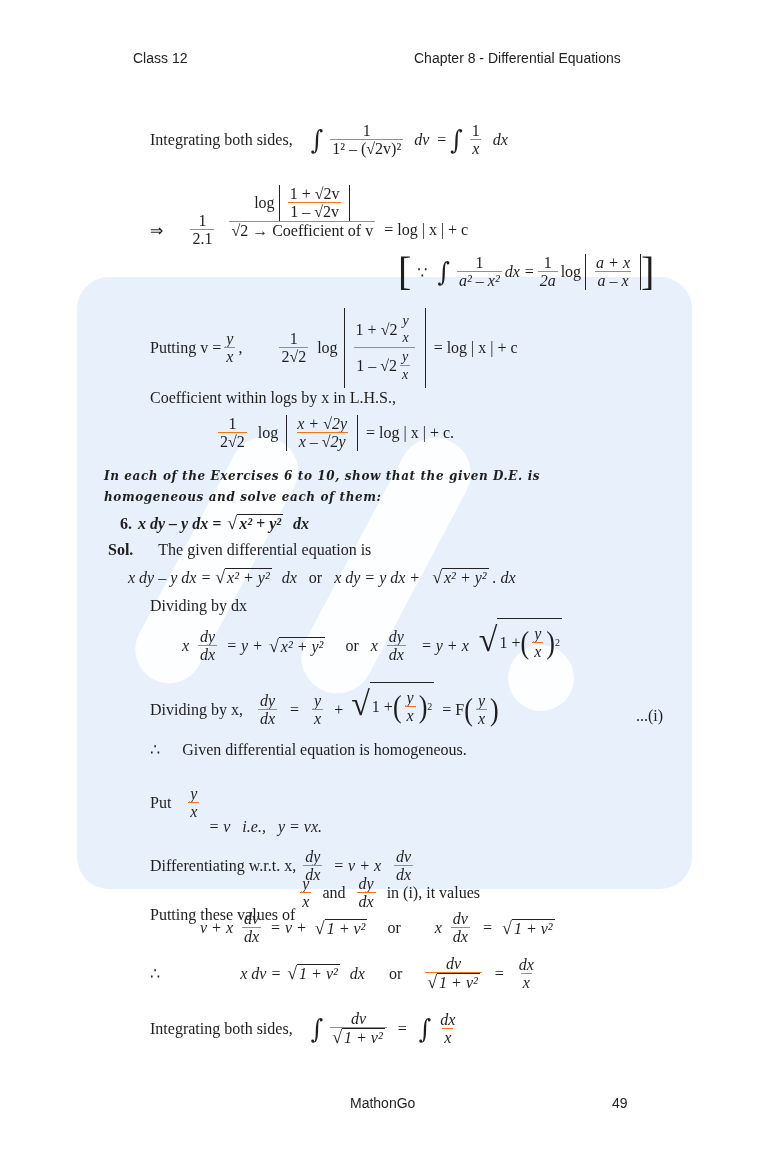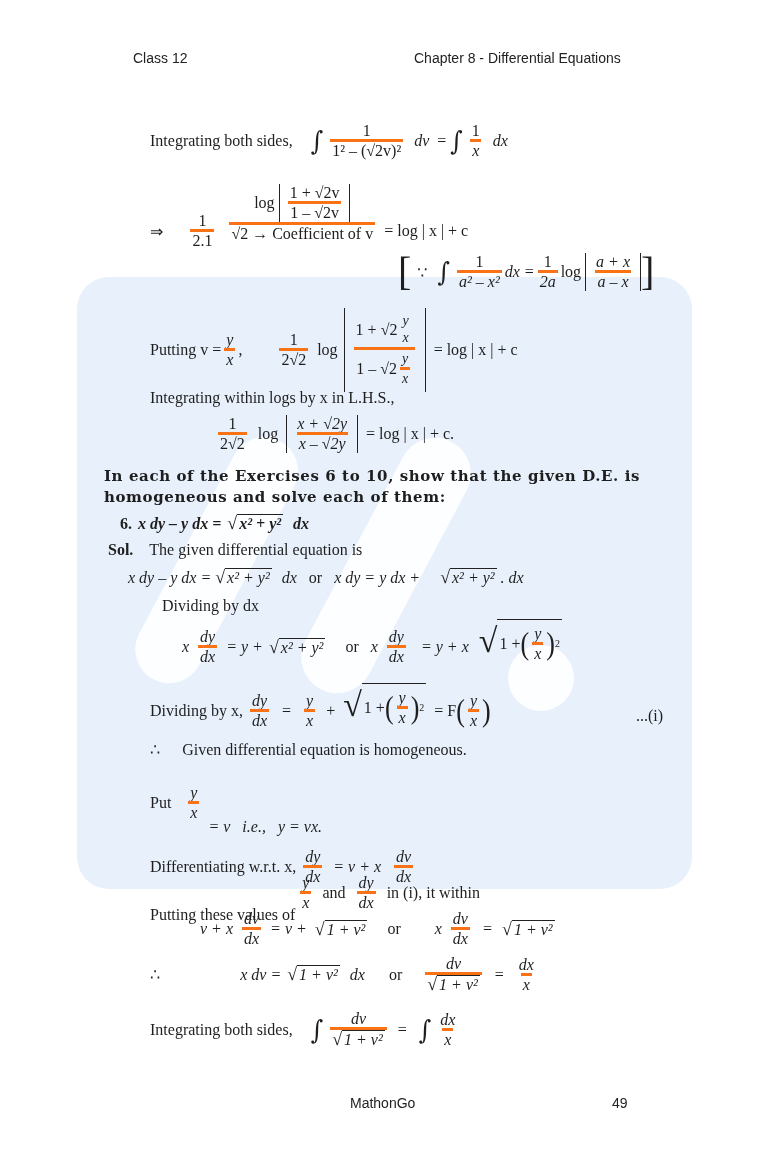--- a/index.html
+++ b/index.html
@@ -7,26 +7,26 @@
     width: 768px; height: 1168px; position: relative; overflow: hidden;
     background: #ffffff; color: #1e1e1e;
     font-family: "DejaVu Serif", "Liberation Serif", serif;
   }
   .abs { position: absolute; white-space: nowrap; }
   .hdr { font-family: "Liberation Sans", sans-serif; font-size: 14px; color: #222; }
   .txt { font-family: "Liberation Serif", serif; font-size: 16px; line-height: 18px; }
   .m { font-family: "Liberation Serif", serif; font-size: 16px; }
   .i { font-style: italic; }
   .b { font-weight: bold; }
-  .bold-head { font-family: "DejaVu Serif", serif; font-weight: bold; font-size: 15px; letter-spacing: 0.6px; line-height: 20px; }
+  .bold-head { font-family: "DejaVu Serif", serif; font-weight: bold; font-size: 12px; letter-spacing: 0.6px; line-height: 20px; font-style: italic; }
 
   
   .frac { display: inline-flex; flex-direction: column; align-items: center; vertical-align: middle; margin: 0 3px; }
   .frac > .num { padding: 0 2px; line-height: 17px; }
-  .frac > .den { border-top: 3px solid #f97316; padding: 0 2px; line-height: 18px; }
+  .frac > .den { border-top: 1px solid #f97316; padding: 0 2px; line-height: 18px; }
   .row { display: inline-flex; align-items: center; }
   .sqrt { display: inline-flex; align-items: stretch; }
   .sqrt .rad { font-size: 18px; line-height: 18px; margin-right: 0px; }
   .sqrt .under { border-top: 1px solid #222; padding: 0 2px; line-height: 18px; }
   .abs-bars { border-left: 1.3px solid #222; border-right: 1.3px solid #222; padding: 0 5px; display: inline-flex; align-items: center; }
   .integral { font-size: 24px; font-style: italic; font-family: "DejaVu Serif", serif; margin: 0 4px; transform: scaleY(1.1); display:inline-block; }
   sup { font-size: 10px; vertical-align: 7px; }
   .paren { font-size: 26px; font-weight: 200; line-height: 26px; transform: scaleY(1.25); display: inline-block; }
 
   
@@ -132,21 +132,21 @@
         <span class="frac" style="font-size:14px;">
           <span class="num i">y</span>
           <span class="den i">x</span>
         </span>
       </span>
     </span>
   </span>
   <span style="margin-left:8px;">= log | x | + c</span>
 </div>
 
-<div class="abs txt" style="left:150px; top:389px;">Integrating within logs by x in L.H.S.,</div>
+<div class="abs txt" style="left:150px; top:389px;">Coefficient within logs by x in L.H.S.,</div>
 
 <div class="abs m row" style="left:215px; top:415px;">
   <span class="frac">
     <span class="num">1</span>
     <span class="den">2√2</span>
   </span>
   <span style="margin:0 8px;">log</span>
   <span class="abs-bars">
     <span class="frac">
       <span class="num i">x + √2y</span>
@@ -164,40 +164,40 @@
   <span class="i" style="margin-right:6px;">x dy – y dx =</span>
   <span class="sqrt">
       <span class="rad">√</span>
       <span class="under i">x² + y²</span>
     </span>
   <span class="i" style="margin-left:10px;">dx</span>
 </div>
 
 <div class="abs txt" style="left:108px; top:541px;">
   <span class="b">Sol.</span>
-  <span style="margin-left:12px;">The given differential equation is</span>
+  <span style="margin-left:21px;">The given differential equation is</span>
 </div>
 
 <div class="abs m row" style="left:128px; top:568px;">
   <span class="i" style="margin-right:4px;">x dy – y dx =</span>
   <span class="sqrt">
       <span class="rad">√</span>
       <span class="under i">x² + y²</span>
     </span>
   <span class="i" style="margin:0 12px 0 10px;">dx</span>
   <span style="margin-right:12px;">or</span>
-  <span class="i" style="margin-right:20px;">x dy = y dx +</span>
+  <span class="i" style="margin-right:12px;">x dy = y dx +</span>
   <span class="sqrt">
       <span class="rad">√</span>
       <span class="under i">x² + y²</span>
     </span>
   <span class="i" style="margin-left:4px;">. dx</span>
 </div>
 
-<div class="abs txt" style="left:162px; top:597px;">
+<div class="abs txt" style="left:150px; top:597px;">
   <span>Dividing by dx</span>
 </div>
 
 <div class="abs m row" style="left:182px; top:628px;">
   <span class="i" style="margin-right:6px;">x</span>
   <span class="frac">
     <span class="num i">dy</span>
     <span class="den i">dx</span>
   </span>
   <span class="i" style="margin:0 6px;">= y +</span>
@@ -221,21 +221,21 @@
           <span class="num i">y</span>
           <span class="den i">x</span>
         </span>
       <span class="paren">)</span>
         <sup style="vertical-align:18px;">2</sup>
     </span>
   </span>
 </div>
 
 <div class="abs m row" style="left:150px; top:692px;">
-  <span style="margin-right:4px;">Dividing by x,</span>
+  <span style="margin-right:12px;">Dividing by x,</span>
   <span class="frac">
     <span class="num i">dy</span>
     <span class="den i">dx</span>
   </span>
   <span style="margin:0 10px;">=</span>
   <span class="frac">
     <span class="num i">y</span>
     <span class="den i">x</span>
   </span>
   <span style="margin:0 8px;">+</span>
@@ -293,21 +293,21 @@
   <span style="margin-right:2px;margin-top:44px;">Putting these values of</span>
   <span class="frac">
     <span class="num i">y</span>
     <span class="den i">x</span>
   </span>
   <span style="margin:0 8px;">and</span>
   <span class="frac">
     <span class="num i">dy</span>
     <span class="den i">dx</span>
   </span>
-  <span style="margin-left:8px;">in (i), it within</span>
+  <span style="margin-left:8px;">in (i), it values</span>
 </div>
 
 <div class="abs m row" style="left:200px; top:910px;">
   <span class="i" style="margin-right:6px;">v + x</span>
   <span class="frac">
     <span class="num i">dv</span>
     <span class="den i">dx</span>
   </span>
   <span class="i" style="margin:0 8px 0 6px;">= v +</span>
   <span class="sqrt">

